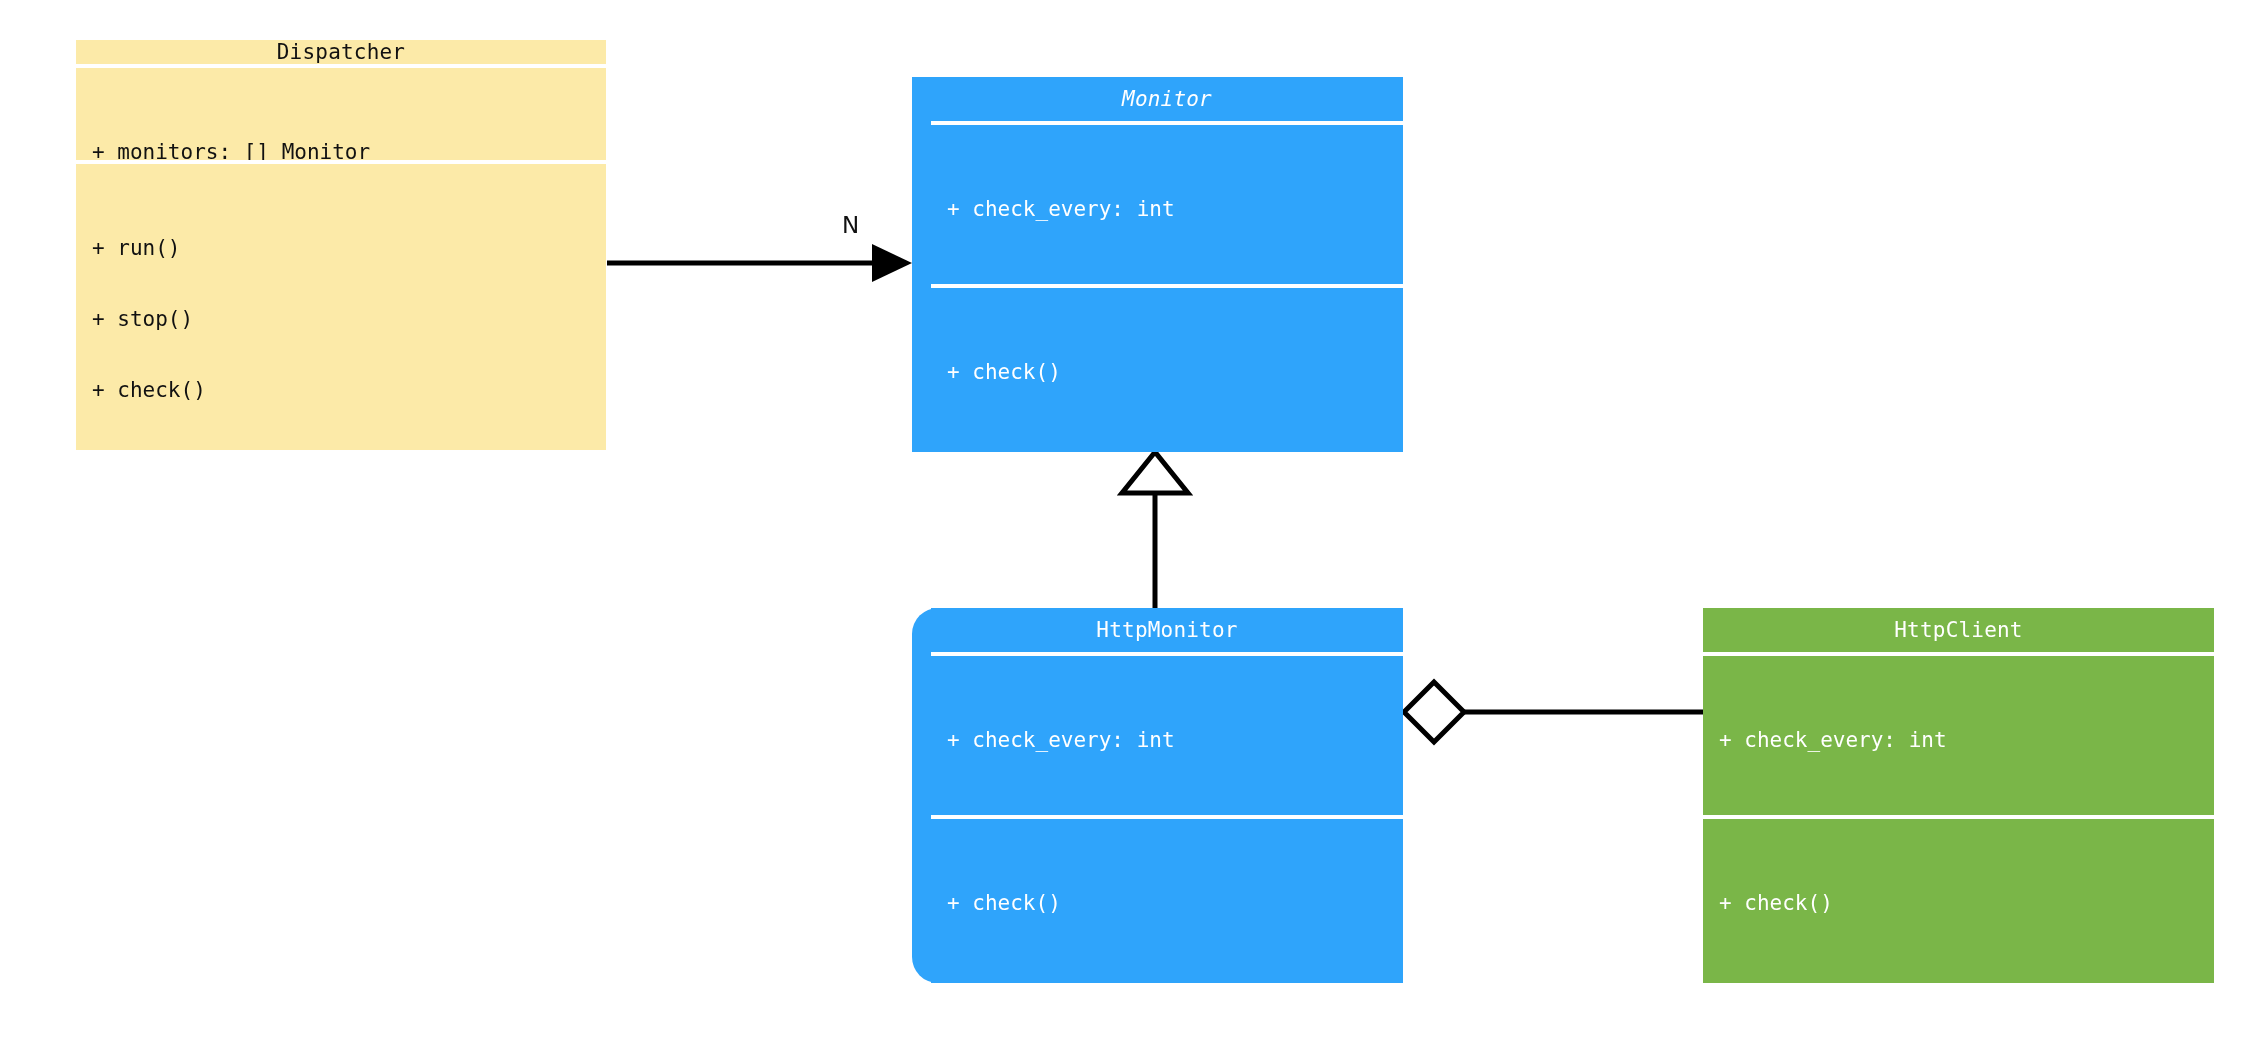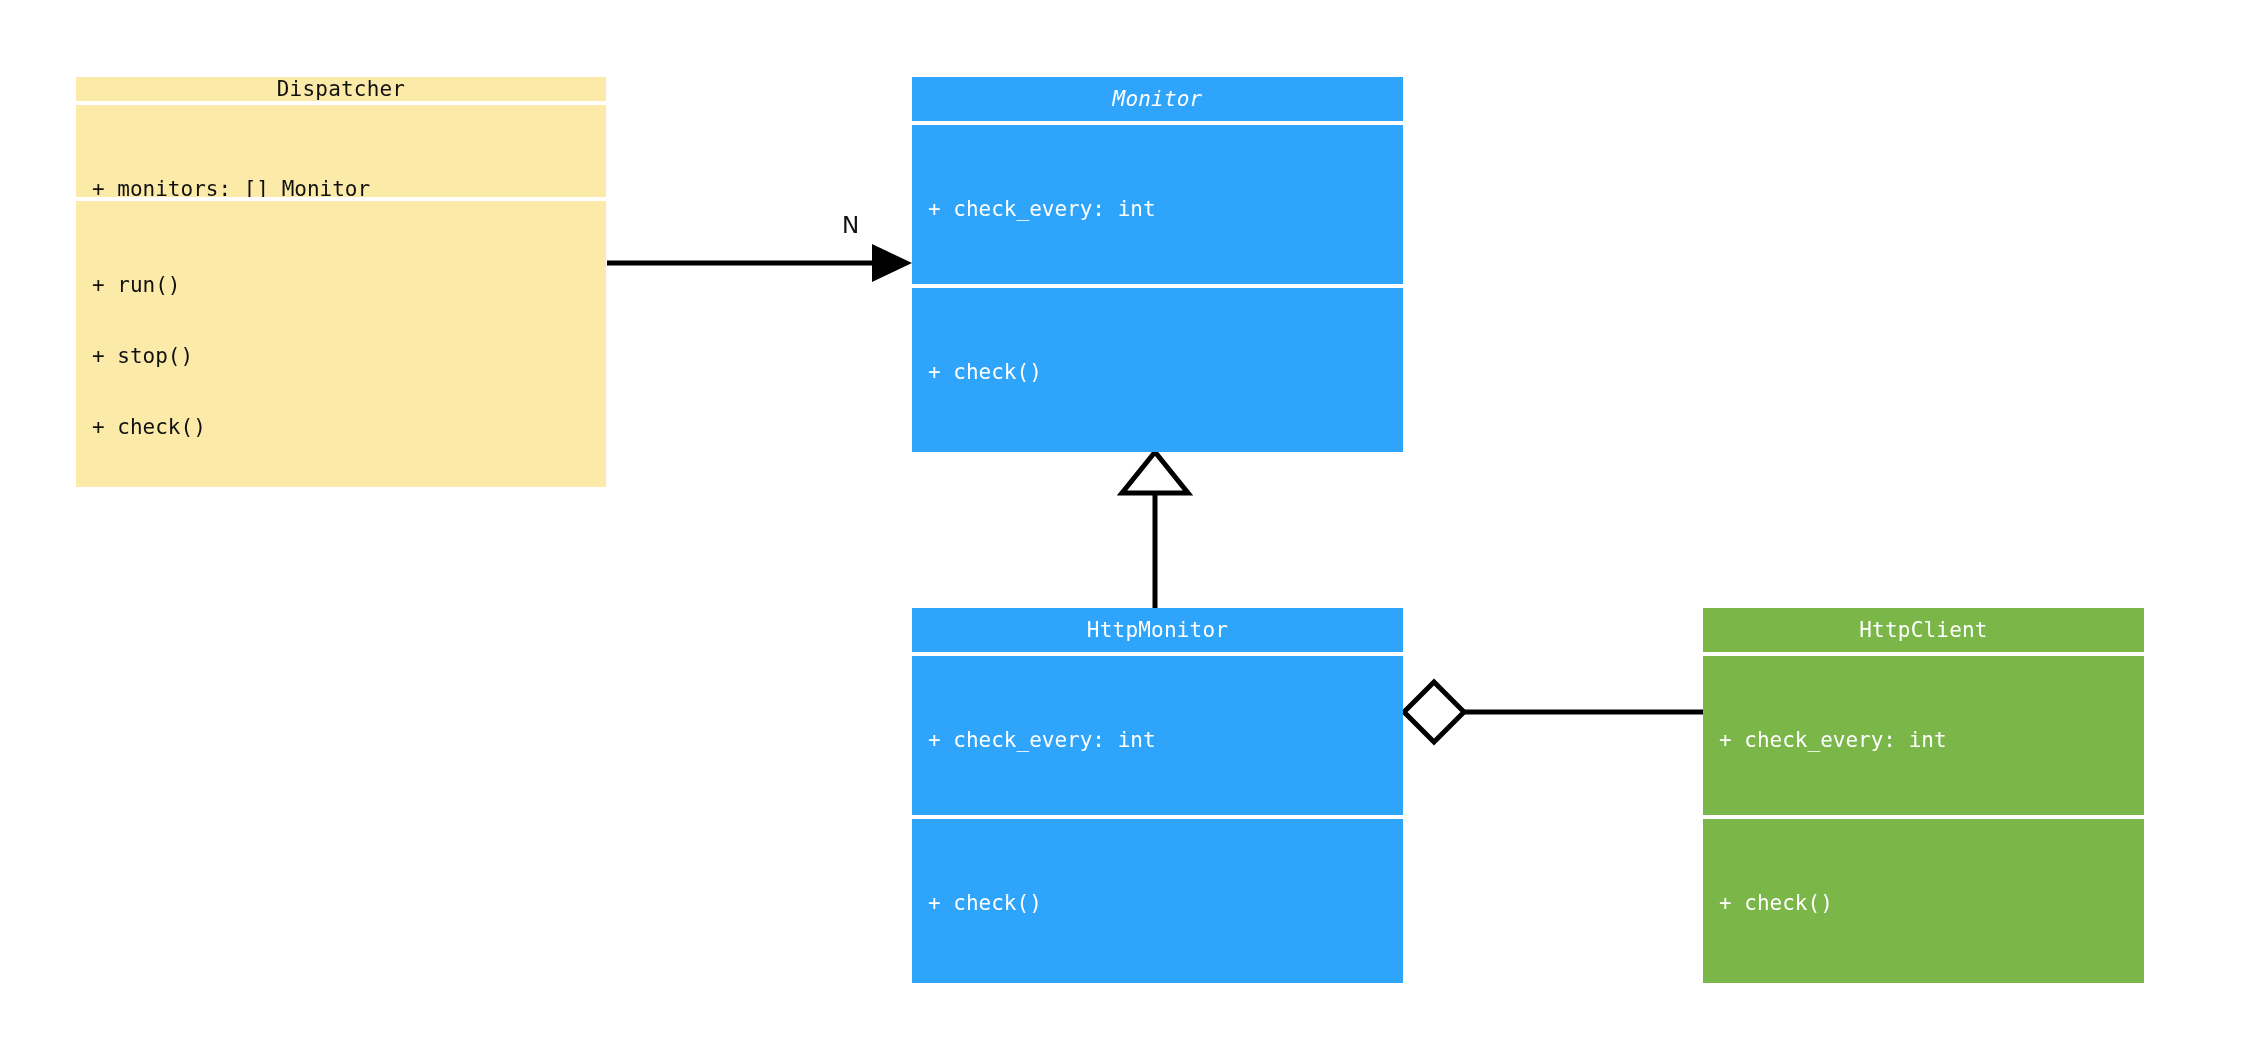--- a/index.html
+++ b/index.html
@@ -50,24 +50,24 @@
     font-size: 21px;
     line-height: 1.12;
     text-align: left;
     white-space: pre;
   }
   .uml-class .member-line {
     display: block;
     height: 24px;
   }
   
-  .theme-yellow { background: #14532d; color: #111111; }
+  .theme-yellow { background: #14532d; color: #111111; justify-content: flex-end; }
   .theme-yellow .compartment { background: #fceaa8; }
   
-  .theme-blue { background: #2fa4fb; color: #ffffff; }
+  .theme-blue { background: #2fa4fb; color: #ffffff; padding-left: 19px; }
   .theme-blue .compartment { background: #2fa4fb; }
   
   .theme-green { background: #7ab648; color: #ffffff; }
   .theme-green .compartment { background: #7ab648; }
 
   .abstract-title { font-style: italic; }
 
   
   .edge-layer {
     position: absolute;
@@ -141,21 +141,21 @@
     <div class="sep"></div>
     <div class="compartment member-list" style="height:159px;">
       <span class="member-line">+ check_every: int</span>
     </div>
     <div class="sep"></div>
     <div class="compartment member-list" style="flex:1 1 auto;">
       <span class="member-line">+ check()</span>
     </div>
   </div>
 
-  <div class="uml-class theme-green" style="left:1703px; top:608px; width:441px; height:375px;">
+  <div class="uml-class theme-green" style="left:1703px; top:608px; width:511px; height:375px;">
     <div class="compartment title-bar">HttpClient</div>
     <div class="sep"></div>
     <div class="compartment member-list" style="height:159px;">
       <span class="member-line">+ check_every: int</span>
     </div>
     <div class="sep"></div>
     <div class="compartment member-list" style="flex:1 1 auto;">
       <span class="member-line">+ check()</span>
     </div>
   </div>

